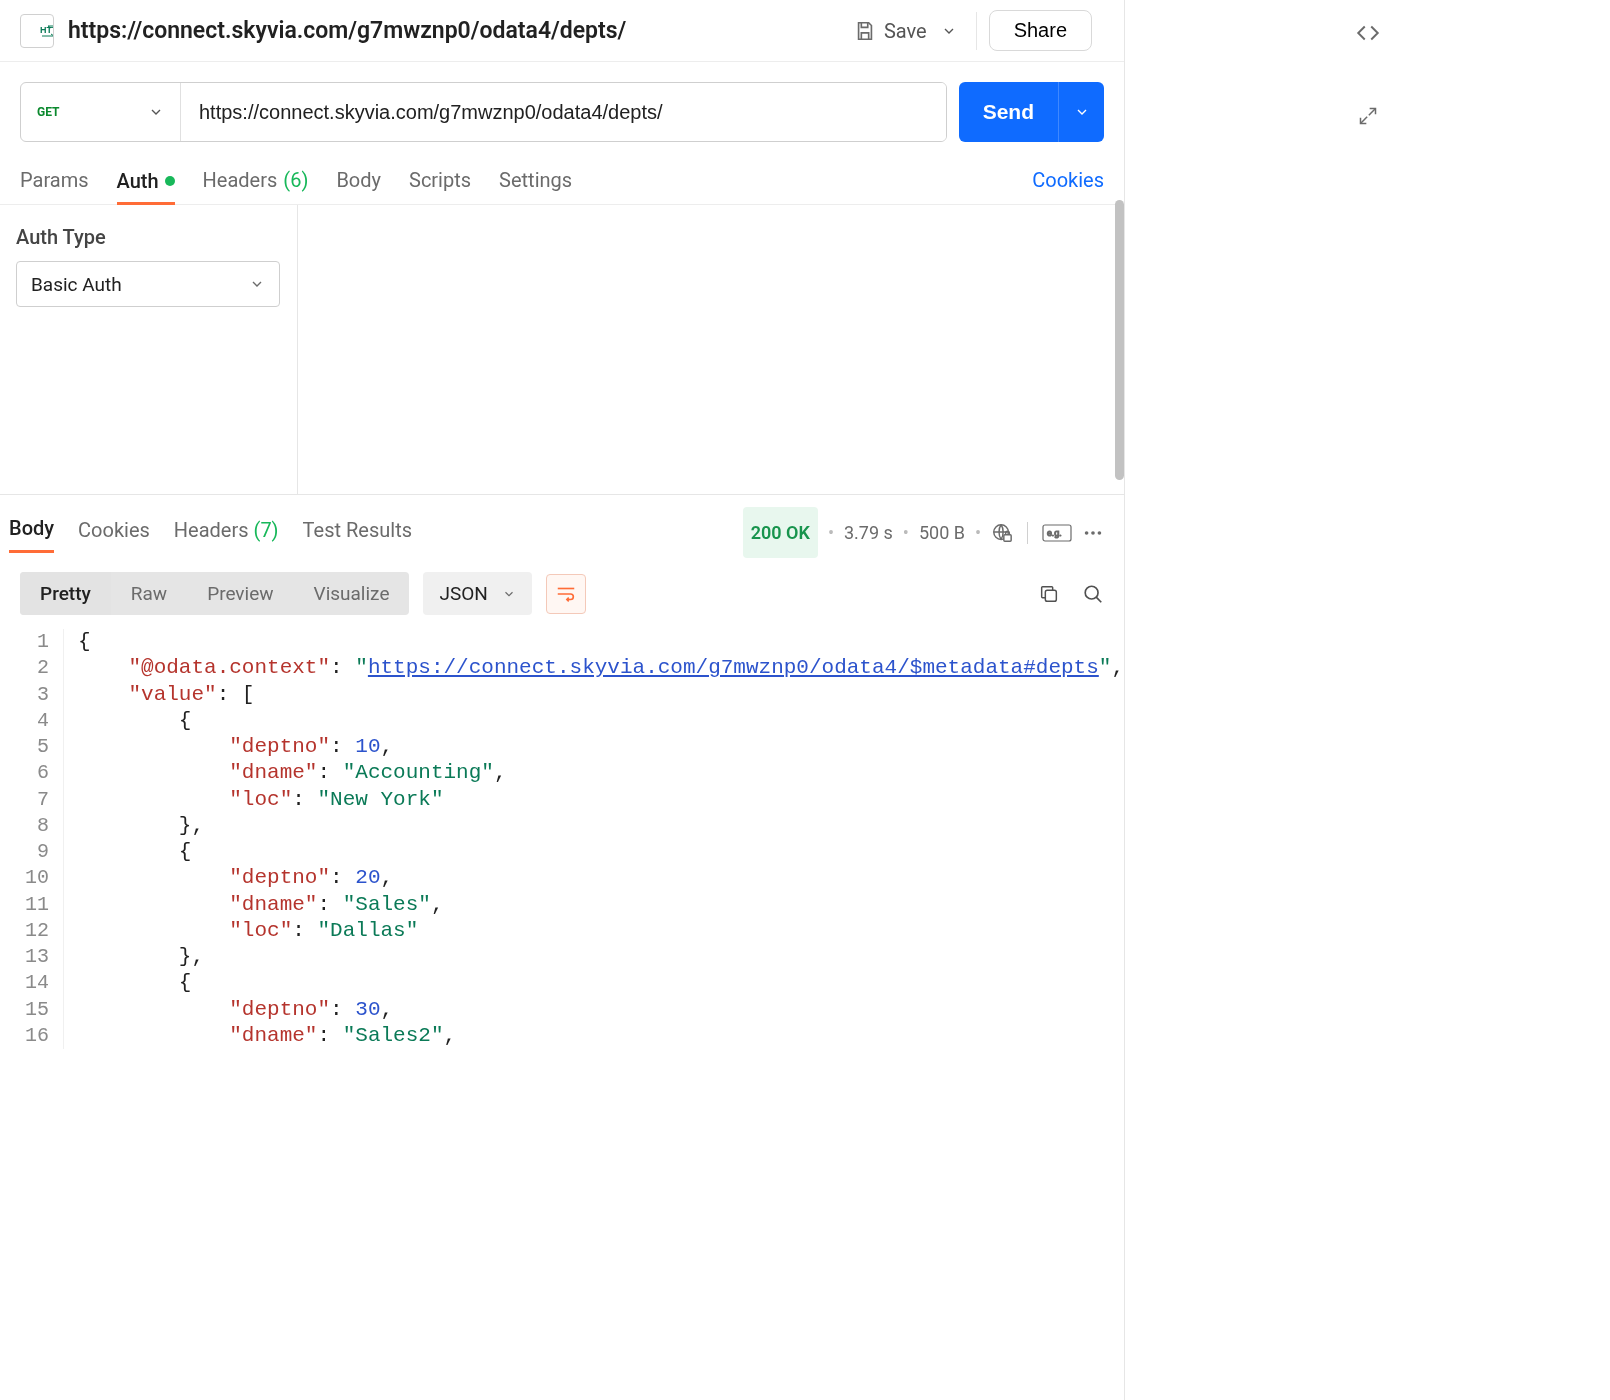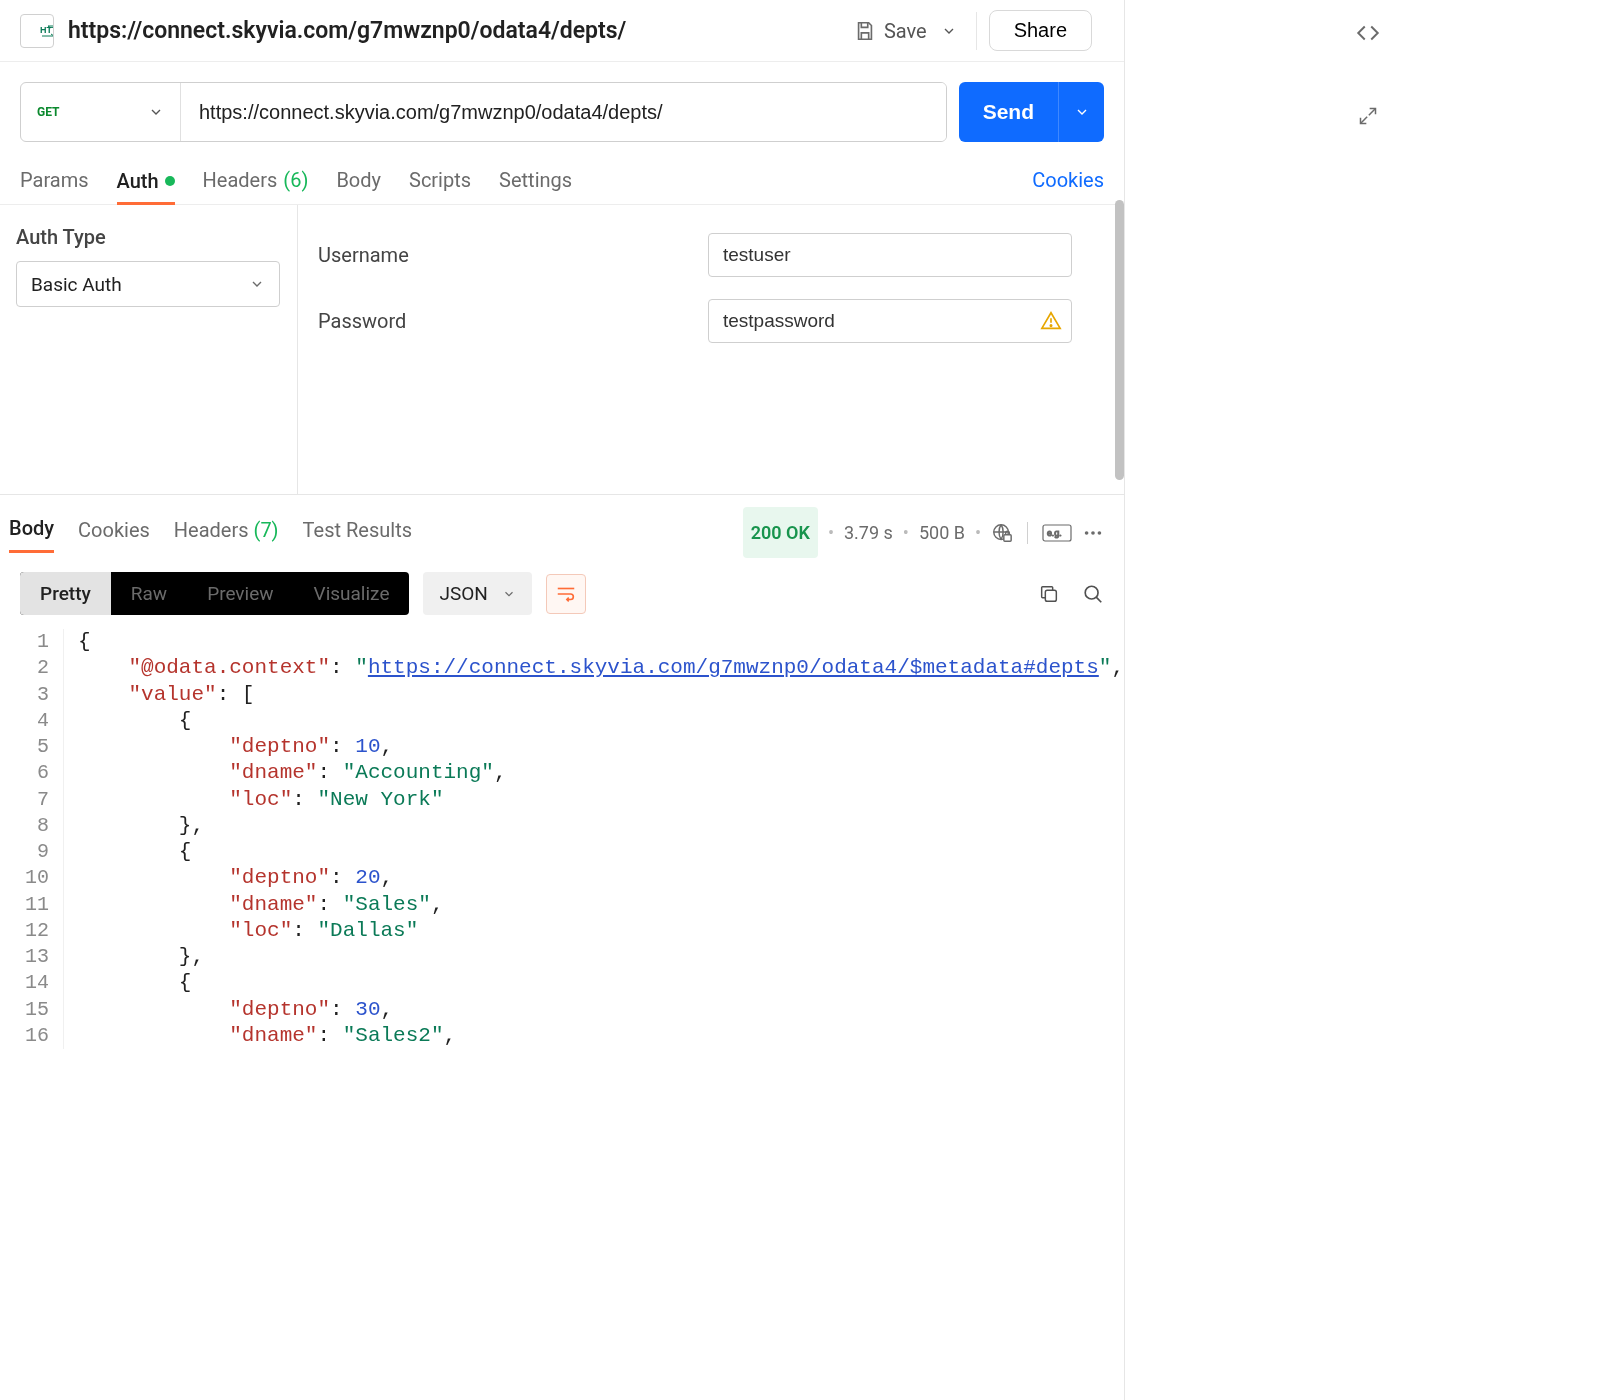--- a/index.html
+++ b/index.html
@@ -50,21 +50,21 @@
   .res-tabs { display:flex; align-items:center; padding:12px 20px 0 9px; position:relative;}
   .res-tabs .tab { font-size:20px; color:#6b6b6b; padding:4px 0 10px 0; cursor:pointer; margin-right:24px;}
   .res-tabs .tab.active { color:#212121; font-weight:500; border-bottom:3px solid #ff6c37; }
   .res-right { margin-left:auto; display:flex; align-items:center; gap:10px; font-size:18px; color:#6b6b6b;}
   .status-ok { color:#18944d; font-weight:600; background:#e8f7ee; padding:15px 8px; border-radius:4px;}
   .dot-sep { color:#bbb; }
   .net-icon, .res-act-icon, .more-icon { cursor:pointer; color:#6b6b6b; display:flex; align-items:center; }
   .res-sep { width:1px; height:22px; background:#d0d0d0; margin:0 4px; }
   
   .fmt-bar { display:flex; align-items:center; padding:14px 20px; gap:14px; }
-  .seg { display:flex; background:#000000; border-radius:4px; overflow:hidden;align-items:center;}
+  .seg { display:flex; background:#e5e5e5; border-radius:4px; overflow:hidden;align-items:center;}
   .seg .opt { padding:10px 20px; font-size:19px; color:#6b6b6b; cursor:pointer;}
   .seg .opt.active { background:#e3e3e3; color:#212121; font-weight:500;}
   .json-sel { display:flex; align-items:center; gap:14px; background:#f0f0f0; border-radius:4px; padding:10px 16px; cursor:pointer; font-size:19px;}
   .wrap-btn { width:40px; height:40px; border:1px solid #f4c9b9; border-radius:4px; display:flex; align-items:center; justify-content:center; color:#ff6c37; cursor:pointer; background:#fff7f3;}
   .fmt-right { margin-left:auto; display:flex; gap:22px; align-items:center; color:#6b6b6b;}
   .icon-btn { cursor:pointer; color:#505050;}
   
   .code-view { font-family: "SFMono-Regular", Consolas, "Liberation Mono", Menlo, monospace; font-size:21px; line-height:1.25; padding-left:8px; overflow:hidden; }
   .code-line { display:flex; white-space:pre;}
   .gutter { width:56px; text-align:right; padding-right:14px; color:#8a8a8a; user-select:none; border-right:1px solid #f0f0f0; margin-right:14px; font-size:20px; line-height:1.25;}
@@ -147,39 +147,20 @@
     </div>
 
     <div class="auth-panel">
       <div class="auth-left">
         <div class="auth-type-label">Auth Type</div>
         <div class="auth-select">
           <span>Basic Auth</span>
           <svg width="16" height="16" viewBox="0 0 24 24" fill="none" stroke="#6b6b6b" stroke-width="2">
               <polyline points="6 9 12 15 18 9"></polyline>
             </svg>
-        </div>
-      </div>
-      <div class="auth-right">
-        <div class="form-row">
-          <div class="lbl">Username</div>
-          <div class="inp-wrap"><input value="testuser" style=""></div>
-        </div>
-        <div class="form-row">
-          <div class="lbl">Password</div>
-          <div class="inp-wrap">
-            <input value="testpassword" style="">
-            <span class="warn-icon">
-              <svg width="22" height="22" viewBox="0 0 24 24" fill="none" stroke="#e7a600" stroke-width="1.8">
-                  <path d="M12 3 L22 20 H2 Z"></path>
-                  <line x1="12" y1="9" x2="12" y2="14"></line>
-                  <circle cx="12" cy="17" r="0.8" fill="#e7a600"></circle>
-                </svg>
-            </span>
-          </div>
         </div>
       </div>
     </div>
 
     <div class="res-tabs">
       <div class="tab active">Body</div>
       <div class="tab">Cookies</div>
       <div class="tab"><span>Headers</span> <span class="count">(7)</span></div>
       <div class="tab">Test Results</div>
       <div class="res-right">

